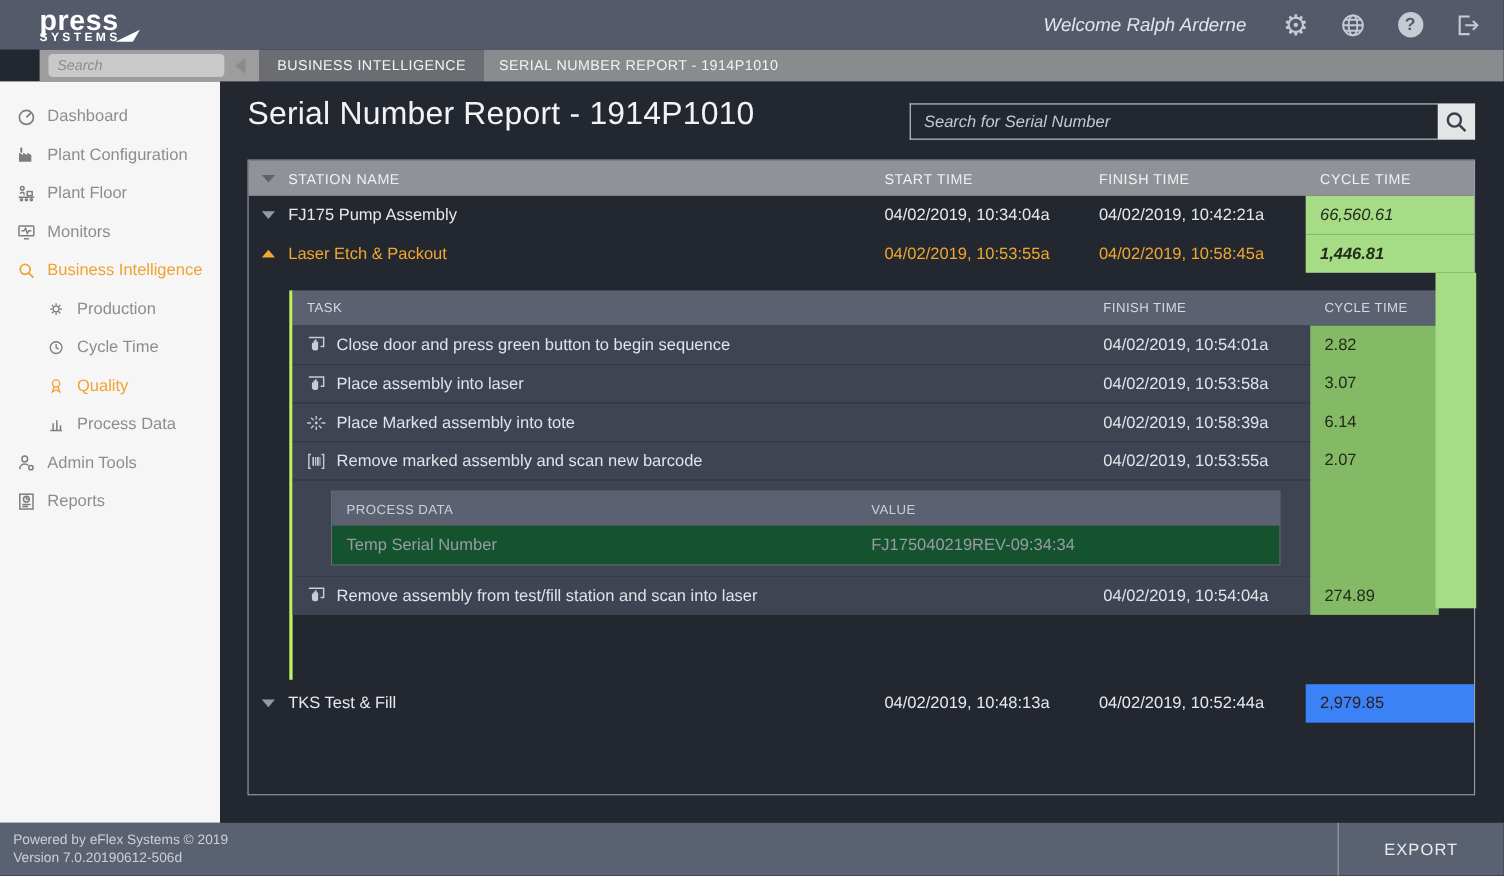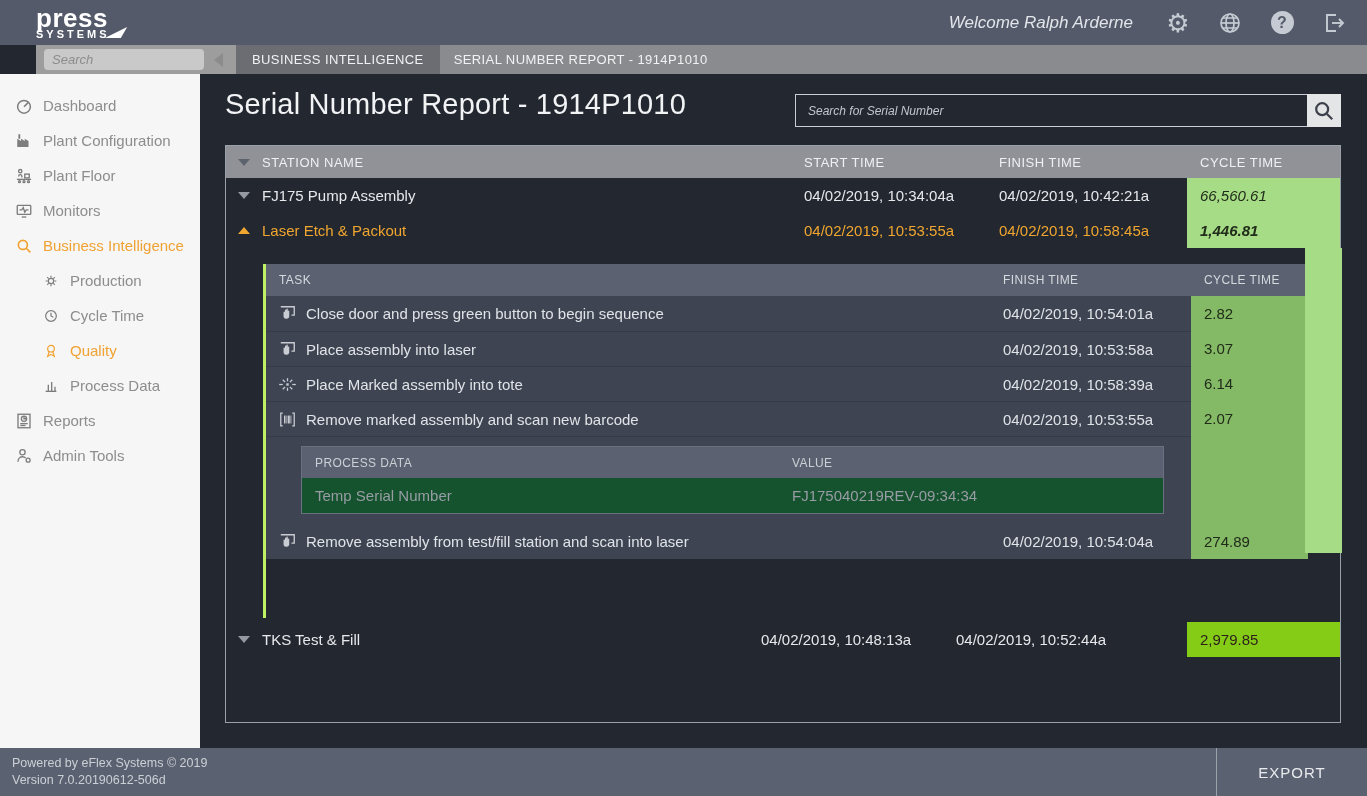--- a/index.html
+++ b/index.html
@@ -49,42 +49,42 @@
   .nav-item.sub .nav-icon { margin-left:40px; }
   .nav-item.sub .nav-icon svg { width:16px; height:16px; }
   .nav-item.active, .nav-item.active .nav-icon { color:#f0a232; }
 
   
   .content { position:absolute; left:200px; top:74px; right:0; bottom:48px; background:#232730; }
   .page-title { position:absolute; left:25px; top:14px; font-size:29px; font-weight:400;
     color:#f2f3f5; letter-spacing:.2px; }
   .serial-search { position:absolute; left:595px; top:20px; width:546px; height:33px; display:flex; }
   .serial-search input { flex:1; background:transparent; border:1px solid #c9ced5;
-    border-right:none; color:#e2e5ea; font-size:12px; padding:0 12px; outline:none;
-    font-family:"Liberation Sans", sans-serif; }
+    border-right:none; color:#e2e5ea; font-size:15px; padding:0 12px; outline:none;
+    font-family:"Liberation Sans", sans-serif;margin-left:32px; }
   .serial-search input::placeholder { font-style:italic; color:#c3c8cf; }
   .search-btn { width:34px; height:33px; background:#e4e5e7; border:none; cursor:pointer;
     display:flex; align-items:center; justify-content:center; }
   .search-btn svg { width:22px; height:22px; }
 
   
   .panel { position:absolute; left:25px; top:71px; width:1116px; height:578px;
     border:1px solid #9aa0a7; }
   .m-head { height:32px; background:#909298; display:flex; align-items:center;
     font-size:13px; color:#eef0f3; letter-spacing:.5px; }
   .m-caret { width:36px; display:flex; justify-content:center; }
   .m-station { flex:1; }
   .m-start { width:195px; }
   .m-finish { width:188px; }
   .m-cycle { width:153px; padding-left:13px; }
   .st-row { height:35px; display:flex; align-items:center; font-size:15px; color:#e6e8eb; }
   .st-row .m-cycle { height:35px; line-height:35px; }
   .cycle-green { background:#a5dc85; color:#222c1b;font-style:italic; }
   .cycle-green.bold { font-weight:bold; }
-  .cycle-red { background:#84cc16; color:#2d1e1e;margin-left:43px; }
+  .cycle-red { background:#3b82f6; color:#2d1e1e; }
   .st-row.hl { color:#f0a62f; }
   .caret { width:0; height:0; border-left:6px solid transparent; border-right:6px solid transparent; }
   .caret.down { border-top:7px solid #959aa2; }
   .caret.up { border-bottom:7px solid #f0a62f; }
   .caret.dark { border-top-color:#5d636d; }
 
   
   .nested { margin-left:37px; margin-top:16px; width:1045px; height:354px;
     border-left:3px solid #bef264; position:relative; }
   .n-head { height:32px; background:#5b6170; display:flex; align-items:center; font-size:12px;
@@ -256,38 +256,38 @@
           <line x1="8" y1="20" x2="8" y2="10"></line>
         <line x1="13" y1="20" x2="13" y2="6"></line>
           <line x1="18" y1="20" x2="18" y2="13"></line>
         </svg>
     </span>
     <span class="nav-label">Process Data</span>
   </div>
   <div class="nav-item">
     <span class="nav-icon">
       <svg viewBox="0 0 24 24" fill="none" stroke="currentColor" stroke-width="1.8">
+        <circle cx="10" cy="7" r="3.5"></circle>
+          <path d="M4 19.5c0-4.5 3.2-6.5 6-6.5 1.6 0 3.2.6 4.3 1.8"></path>
+        <circle cx="17.5" cy="17.5" r="2.6"></circle>
+        </svg>
+    </span>
+    <span class="nav-label">Admin Tools</span>
+  </div>
+  <div class="nav-item">
+    <span class="nav-icon">
+      <svg viewBox="0 0 24 24" fill="none" stroke="currentColor" stroke-width="1.8">
         <rect x="4" y="3" width="16" height="18"></rect>
           <circle cx="12" cy="9" r="3.5"></circle>
         <path d="M12 5.5V9h3.5"></path>
           <line x1="7" y1="15.5" x2="17" y2="15.5"></line>
         <line x1="7" y1="18" x2="14" y2="18"></line>
         </svg>
     </span>
     <span class="nav-label">Reports</span>
-  </div>
-  <div class="nav-item">
-    <span class="nav-icon">
-      <svg viewBox="0 0 24 24" fill="none" stroke="currentColor" stroke-width="1.8">
-        <circle cx="10" cy="7" r="3.5"></circle>
-          <path d="M4 19.5c0-4.5 3.2-6.5 6-6.5 1.6 0 3.2.6 4.3 1.8"></path>
-        <circle cx="17.5" cy="17.5" r="2.6"></circle>
-        </svg>
-    </span>
-    <span class="nav-label">Admin Tools</span>
   </div>
 </div>
 
 <div class="content">
   <h1 class="page-title">Serial Number Report - 1914P1010</h1>
 
   <div class="serial-search">
     <input type="text" placeholder="Search for Serial Number" style="">
     <button class="search-btn">
       <svg viewBox="0 0 24 24" fill="none" stroke="#3c414b" stroke-width="2.4">

